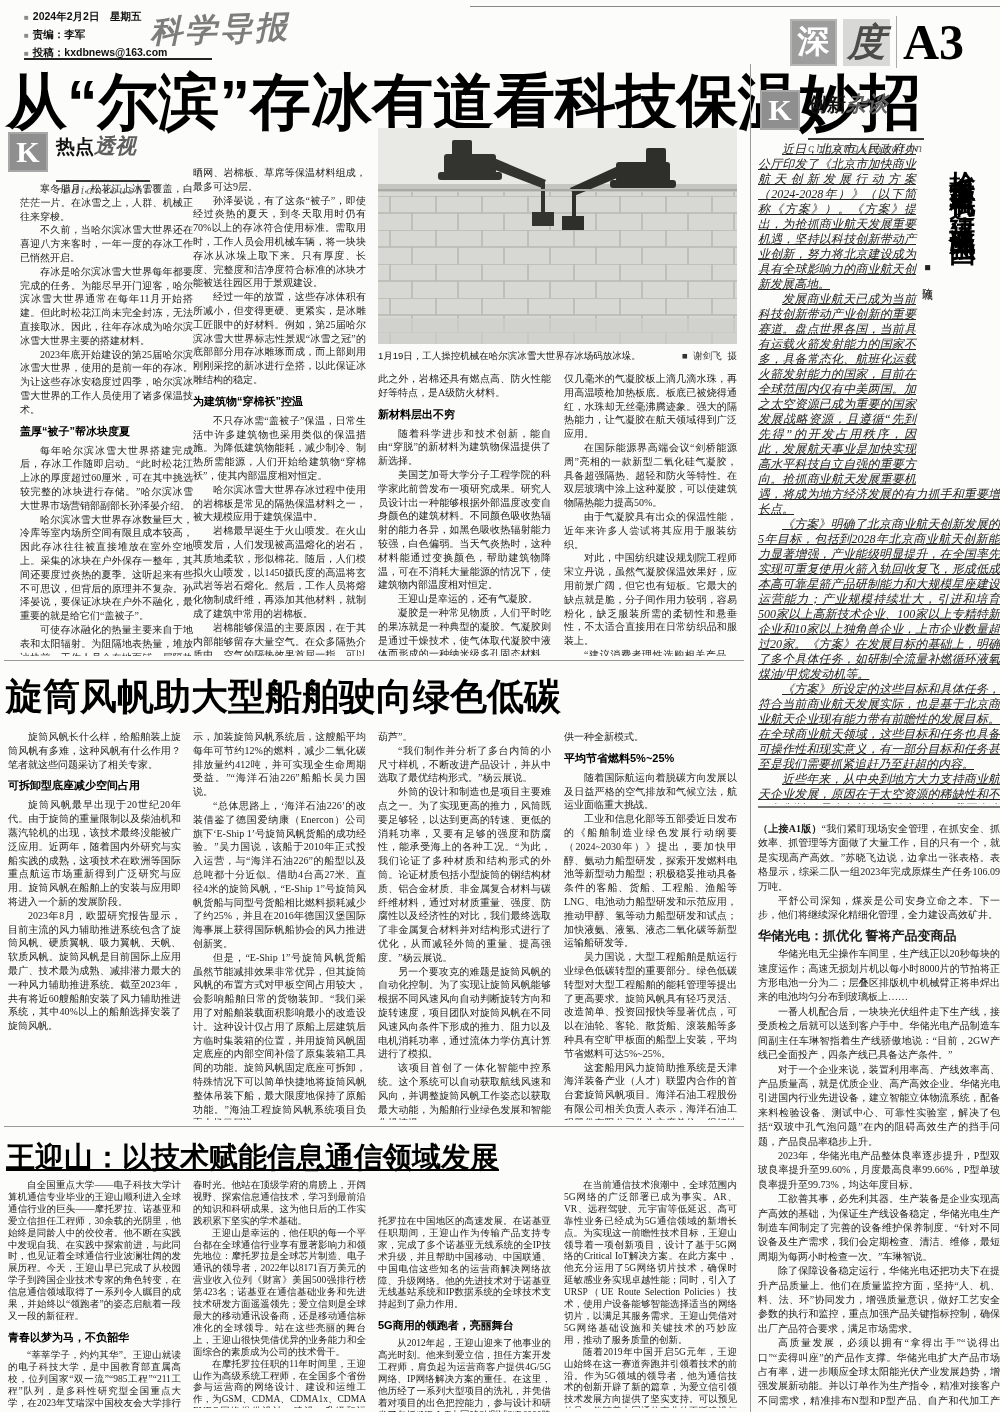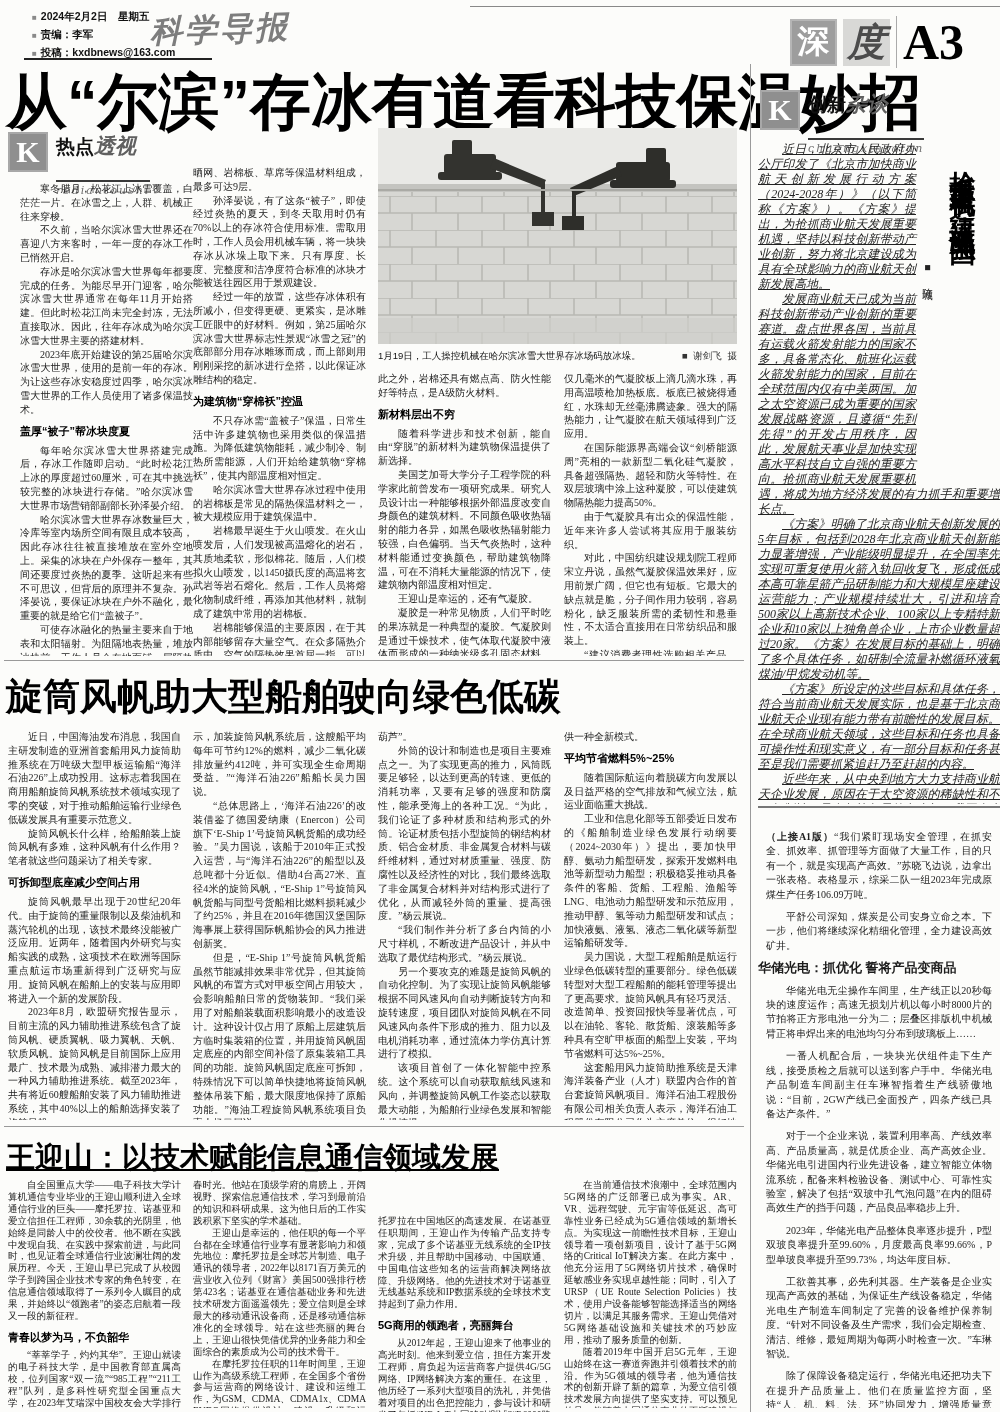--- a/index.html
+++ b/index.html
@@ -42,30 +42,30 @@
           font-family:"Liberation Sans",sans-serif;font-size:9.5px;color:#111;}
   
   .railtext{position:absolute;overflow:hidden;text-align:justify;font-size:12px;line-height:15px;color:#222;text-decoration:underline;}
   .railtext p{margin:0;text-indent:2em;font-style:italic;}
   .vh-spacer{float:right;width:84px;height:338px;}
   .vhead{position:absolute;writing-mode:vertical-rl;font-family:"Liberation Sans",sans-serif;
          font-weight:900;font-size:26px;color:#000;letter-spacing:5px;}
   .vgap{margin-top:16px;}
   .vby{position:absolute;writing-mode:vertical-rl;font-size:10.5px;color:#222;letter-spacing:2px;}
   .conttext{position:absolute;overflow:hidden;text-align:justify;font-size:10px;line-height:14.4px;color:#1c1c1c;}
-  .conttext p{margin:8px;text-indent:2em;}
+  .conttext p{margin:0;text-indent:2em;}
   .conttext p.lead{text-indent:0;}
   .conttext h3{font-family:"Liberation Sans",sans-serif;font-weight:bold;font-size:13px;margin:6px 0 4px;text-indent:0;}
 </style>
 </head>
 <body>
 
 <div class="page">
 
-  <div class="abs info" style="left:24px;top:8px;width:190px;margin-left:8px;">
+  <div class="abs info" style="left:24px;top:8px;width:190px;">
     <div><span class="b">■</span><span>2024年2月2日　星期五</span></div>
     <div><span class="b">■</span><span>责编：李军</span></div>
     <div><span class="b">■</span><span>投稿：kxdbnews@163.com</span></div>
   </div>
   <div class="abs rule" style="left:24px;top:58px;width:188px;height:1.5px;background:#222;"></div>
 
   <div class="abs masthead" style="left:150px;top:8px;">科学导报</div>
 
   <div class="abs rule" style="left:470px;top:6px;width:530px;height:1px;"></div>
   <div class="abs badge" style="left:790px;top:13px;">
@@ -165,39 +165,38 @@
     <p>对此，中国纺织建设规划院工程师宋立丹说，虽然气凝胶保温效果好，应用前景广阔，但它也有短板。它最大的缺点就是脆，分子间作用力较弱，容易粉化，缺乏服装所需的柔韧性和悬垂性，不太适合直接用在日常纺织品和服装上。</p>
     <p>“建议消费者理性选购相关产品，不要盲目相信广告宣传。”宋立丹补充道。</p>
 
   </div>
 
   <div class="abs rule" style="left:4px;top:660px;width:740px;height:1px;background:#999;"></div>
 
   <div class="abs h1" style="left:6px;top:672px;font-size:37px;">旋筒风帆助大型船舶驶向绿色低碳</div>
 
   <div class="col" style="left:8px;top:730px;width:173px;height:390px;">
-    <p>近日，中国海油发布消息，我国自主研发制造的亚洲首套船用风力旋筒助推系统在万吨级大型甲板运输船“海洋石油226”上成功投用。这标志着我国在商用船舶旋筒风帆系统技术领域实现了零的突破，对于推动船舶运输行业绿色低碳发展具有重要示范意义。</p>
     <p>旋筒风帆长什么样，给船舶装上旋筒风帆有多难，这种风帆有什么作用？笔者就这些问题采访了相关专家。</p>
     <h3 class="colsub">可拆卸型底座减少空间占用</h3>
     <p>旋筒风帆最早出现于20世纪20年代。由于旋筒的重量限制以及柴油机和蒸汽轮机的出现，该技术最终没能被广泛应用。近两年，随着国内外研究与实船实践的成熟，这项技术在欧洲等国际重点航运市场重新得到广泛研究与应用。旋筒风帆在船舶上的安装与应用即将进入一个新的发展阶段。</p>
     <p>2023年8月，欧盟研究报告显示，目前主流的风力辅助推进系统包含了旋筒风帆、硬质翼帆、吸力翼帆、天帆、软质风帆。旋筒风帆是目前国际上应用最广、技术最为成熟、减排潜力最大的一种风力辅助推进系统。截至2023年，共有将近60艘船舶安装了风力辅助推进系统，其中40%以上的船舶选择安装了旋筒风帆。</p>
 
   </div>
 
   <div class="col" style="left:193px;top:730px;width:173px;height:390px;">
     <p class="cont">示，加装旋筒风帆系统后，这艘船平均每年可节约12%的燃料，减少二氧化碳排放量约412吨，并可实现全生命周期受益。”“海洋石油226”船船长吴力国说。</p>
     <p>“总体思路上，‘海洋石油226’的改装借鉴了德国爱纳康（Enercon）公司旗下‘E-Ship 1’号旋筒风帆货船的成功经验。”吴力国说，该船于2010年正式投入运营，与“海洋石油226”的船型以及总吨都十分近似。借助4台高27米、直径4米的旋筒风帆，“E-Ship 1”号旋筒风帆货船与同型号货船相比燃料损耗减少了约25%，并且在2016年德国汉堡国际海事展上获得国际帆船协会的风力推进创新奖。</p>
     <p>但是，“E-Ship 1”号旋筒风帆货船虽然节能减排效果非常优异，但其旋筒风帆的布置方式对甲板空间占用较大，会影响船舶日常的货物装卸。“我们采用了对船舶装载面积影响最小的改造设计。这种设计仅占用了原船上层建筑后方临时集装箱的位置，并用旋筒风帆固定底座的内部空间补偿了原集装箱工具间的功能。旋筒风帆固定底座可拆卸，特殊情况下可以简单快捷地将旋筒风帆整体吊装下船，最大限度地保持了原船功能。”海油工程旋筒风帆系统项目负责人杨云展说。</p>
 
   </div>
 
   <div class="col" style="left:378px;top:730px;width:173px;height:390px;">
     <p class="cont">葫芦”。</p>
+    <p>“我们制作并分析了多台内筒的小尺寸样机，不断改进产品设计，并从中选取了最优结构形式。”杨云展说。</p>
     <p>外筒的设计和制造也是项目主要难点之一。为了实现更高的推力，风筒既要足够轻，以达到更高的转速、更低的消耗功率，又要有足够的强度和防腐性，能承受海上的各种工况。“为此，我们论证了多种材质和结构形式的外筒。论证材质包括小型旋筒的钢结构材质、铝合金材质、非金属复合材料与碳纤维材料，通过对材质重量、强度、防腐性以及经济性的对比，我们最终选取了非金属复合材料并对结构形式进行了优化，从而减轻外筒的重量、提高强度。”杨云展说。</p>
-    <p>“我们制作并分析了多台内筒的小尺寸样机，不断改进产品设计，并从中选取了最优结构形式。”杨云展说。</p>
     <p>另一个要攻克的难题是旋筒风帆的自动化控制。为了实现让旋筒风帆能够根据不同风速风向自动判断旋转方向和旋转速度，项目团队对旋筒风帆在不同风速风向条件下形成的推力、阻力以及电机消耗功率，通过流体力学仿真计算进行了模拟。</p>
     <p>该项目首创了一体化智能中控系统。这个系统可以自动获取航线风速和风向，并调整旋筒风帆工作姿态以获取最大动能，为船舶行业绿色发展和智能化操控提</p>
   </div>
 
   <div class="col" style="left:564px;top:730px;width:173px;height:390px;">
     <p class="cont">供一种全新模式。</p>
     <h3 class="colsub">平均节省燃料5%~25%</h3>
     <p>随着国际航运向着脱碳方向发展以及日益严格的空气排放和气候立法，航运业面临重大挑战。</p>
     <p>工业和信息化部等五部委近日发布的《船舶制造业绿色发展行动纲要（2024~2030年）》提出，要加快甲醇、氨动力船型研发，探索开发燃料电池等新型动力船型；积极稳妥推动具备条件的客船、货船、工程船、渔船等LNG、电池动力船型研发和示范应用，推动甲醇、氢等动力船型研发和试点；加快液氨、液氢、液态二氧化碳等新型运输船研发等。</p>
     <p>吴力国说，大型工程船舶是航运行业绿色低碳转型的重要部分。绿色低碳转型对大型工程船舶的能耗管理等提出了更高要求。旋筒风帆具有轻巧灵活、改造简单、投资回报快等显著优点，可以在油轮、客轮、散货船、滚装船等多种具有空旷甲板面的船型上安装，平均节省燃料可达5%~25%。</p>

